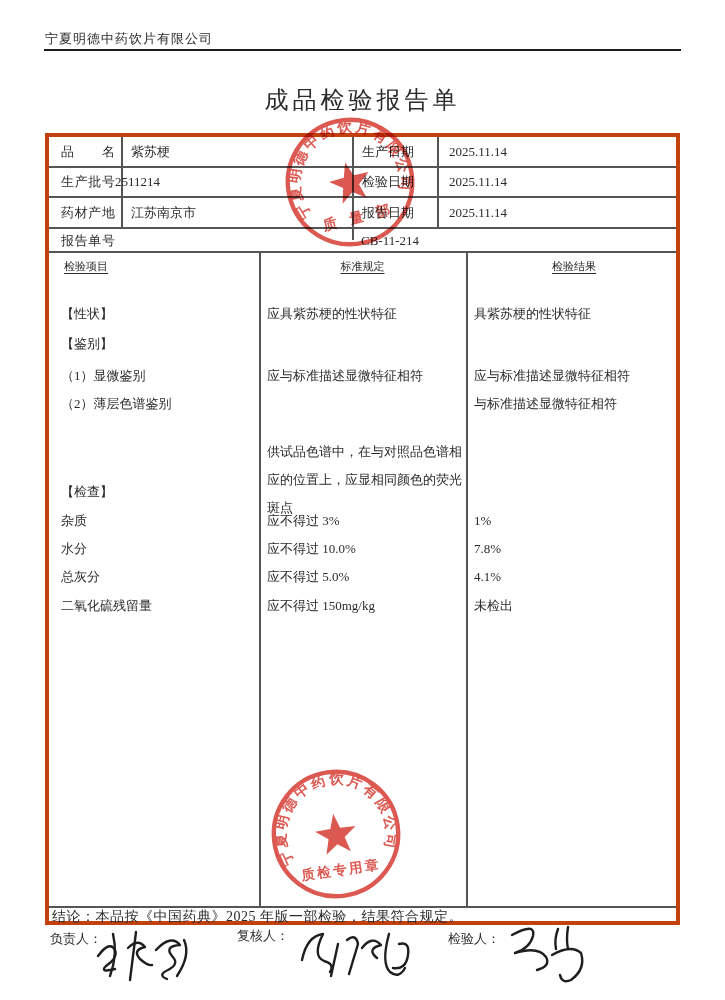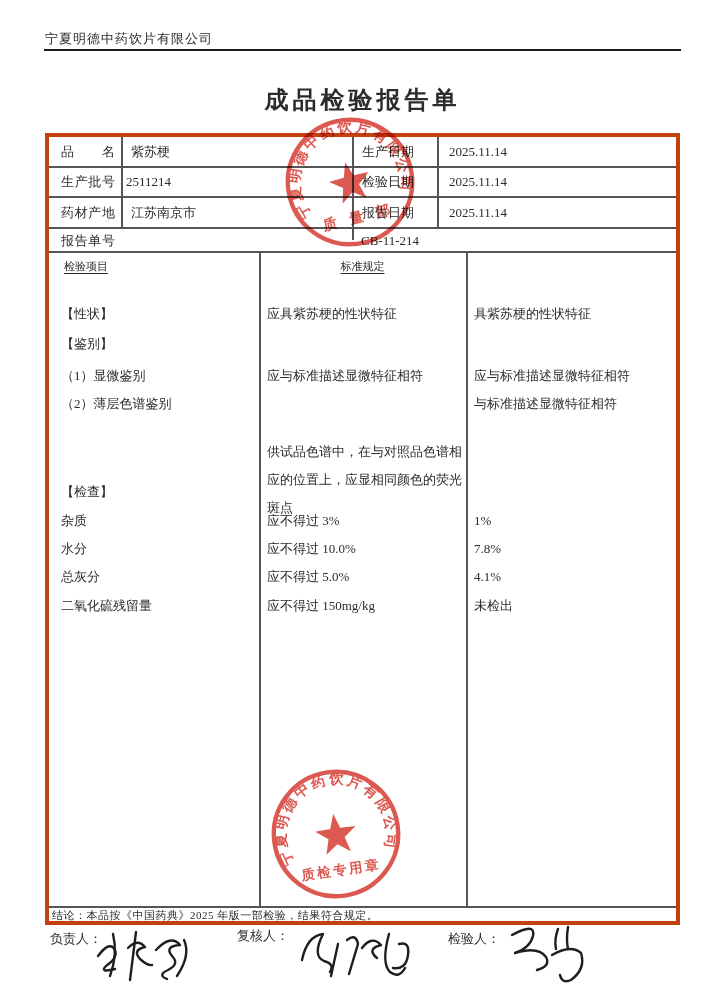--- a/index.html
+++ b/index.html
@@ -7,32 +7,32 @@
     position:relative;width:725px;height:1000px;background:#ffffff;
     font-family:"Liberation Serif","DejaVu Serif",serif;color:#2b2b2b;
     overflow:hidden;margin:0 auto;
   }
   .abs{position:absolute;}
   
   .hdr-company{left:45px;top:30px;font-size:13px;letter-spacing:1px;}
   .hdr-code{right:42px;top:31px;font-size:12.5px;}
   .hdr-rule{left:44px;top:49px;width:637px;height:2px;background:#1c1c1c;}
   
-  .title{left:0;top:84px;width:100%;text-align:center;font-size:24px;font-weight:bold;letter-spacing:4px;}
+  .title{left:0;top:84px;width:100%;text-align:center;font-size:24px;font-weight:normal;letter-spacing:4px;}
   
   .tbl{left:45px;top:133px;width:635px;height:792px;border:4px solid #c2410c;box-sizing:border-box;}
   .hline{position:absolute;left:0;width:100%;height:1.5px;background:#555;}
   .vline{position:absolute;top:0;width:1.5px;background:#555;}
   .cell{position:absolute;font-size:13px;line-height:16px;white-space:nowrap;}
   .just{display:inline-block;width:54px;text-align:justify;text-align-last:justify;}
   .colhead{position:absolute;font-size:11px;text-decoration:underline;text-underline-offset:3px;}
   .bodyline{position:absolute;font-size:13px;line-height:28px;}
   .wrapcell{white-space:normal;width:198px;margin-top:48px;}
   
-  .conclusion{left:52px;top:908px;font-size:11px;letter-spacing:.5px;}
+  .conclusion{left:52px;top:908px;font-size:14px;letter-spacing:.5px;}
   .siglabel{font-size:13px;}
   .sig{position:absolute;}
   .sig path{fill:none;stroke:#1e1e1e;stroke-width:2.4;stroke-linecap:round;stroke-linejoin:round;}
   
   .stamp{position:absolute;opacity:.88;mix-blend-mode:multiply;}
 </style>
 </head>
 <body>
 
 <div class="page">
@@ -57,34 +57,35 @@
 
     <div class="vline" style="left:210px;top:114px;height:655px"></div>
     <div class="vline" style="left:417px;top:114px;height:655px"></div>
 
     <div class="cell" style="left:12px;top:7px"><span class="just">品名</span></div>
     <div class="cell" style="left:82px;top:7px">紫苏梗</div>
     <div class="cell" style="left:313px;top:7px">生产日期</div>
     <div class="cell" style="left:400px;top:7px">2025.11.14</div>
 
     <div class="cell" style="left:12px;top:37px"><span class="just">生产批号</span></div>
-    <div class="cell" style="left:77px;top:37px">2511214</div>
+    <div class="cell" style="left:66px;top:37px">2511214</div>
     <div class="cell" style="left:313px;top:37px">检验日期</div>
     <div class="cell" style="left:400px;top:37px">2025.11.14</div>
 
     <div class="cell" style="left:12px;top:68px"><span class="just">药材产地</span></div>
     <div class="cell" style="left:82px;top:68px">江苏南京市</div>
     <div class="cell" style="left:313px;top:68px">报告日期</div>
     <div class="cell" style="left:400px;top:68px">2025.11.14</div>
 
     <div class="cell" style="left:12px;top:96px"><span class="just">报告单号</span></div>
     <div class="cell" style="left:312px;top:96px">CB-11-214</div>
 
     <div class="colhead" style="left:15px;top:122px">检验项目</div>
     <div class="colhead" style="left:210px;top:122px;width:207px;text-align:center">标准规定</div>
+    <div class="colhead" style="left:417px;top:122px;width:216px;text-align:center">检验结果</div>
 
     <div class="bodyline" style="left:12px;top:163px">【性状】</div>
     <div class="bodyline" style="left:218px;top:163px">应具紫苏梗的性状特征</div>
     <div class="bodyline" style="left:425px;top:163px">具紫苏梗的性状特征</div>
 
     <div class="bodyline" style="left:12px;top:193px">【鉴别】</div>
 
     <div class="bodyline" style="left:12px;top:225px">（1）显微鉴别</div>
     <div class="bodyline" style="left:218px;top:225px">应与标准描述显微特征相符</div>
     <div class="bodyline" style="left:425px;top:225px">应与标准描述显微特征相符</div>

